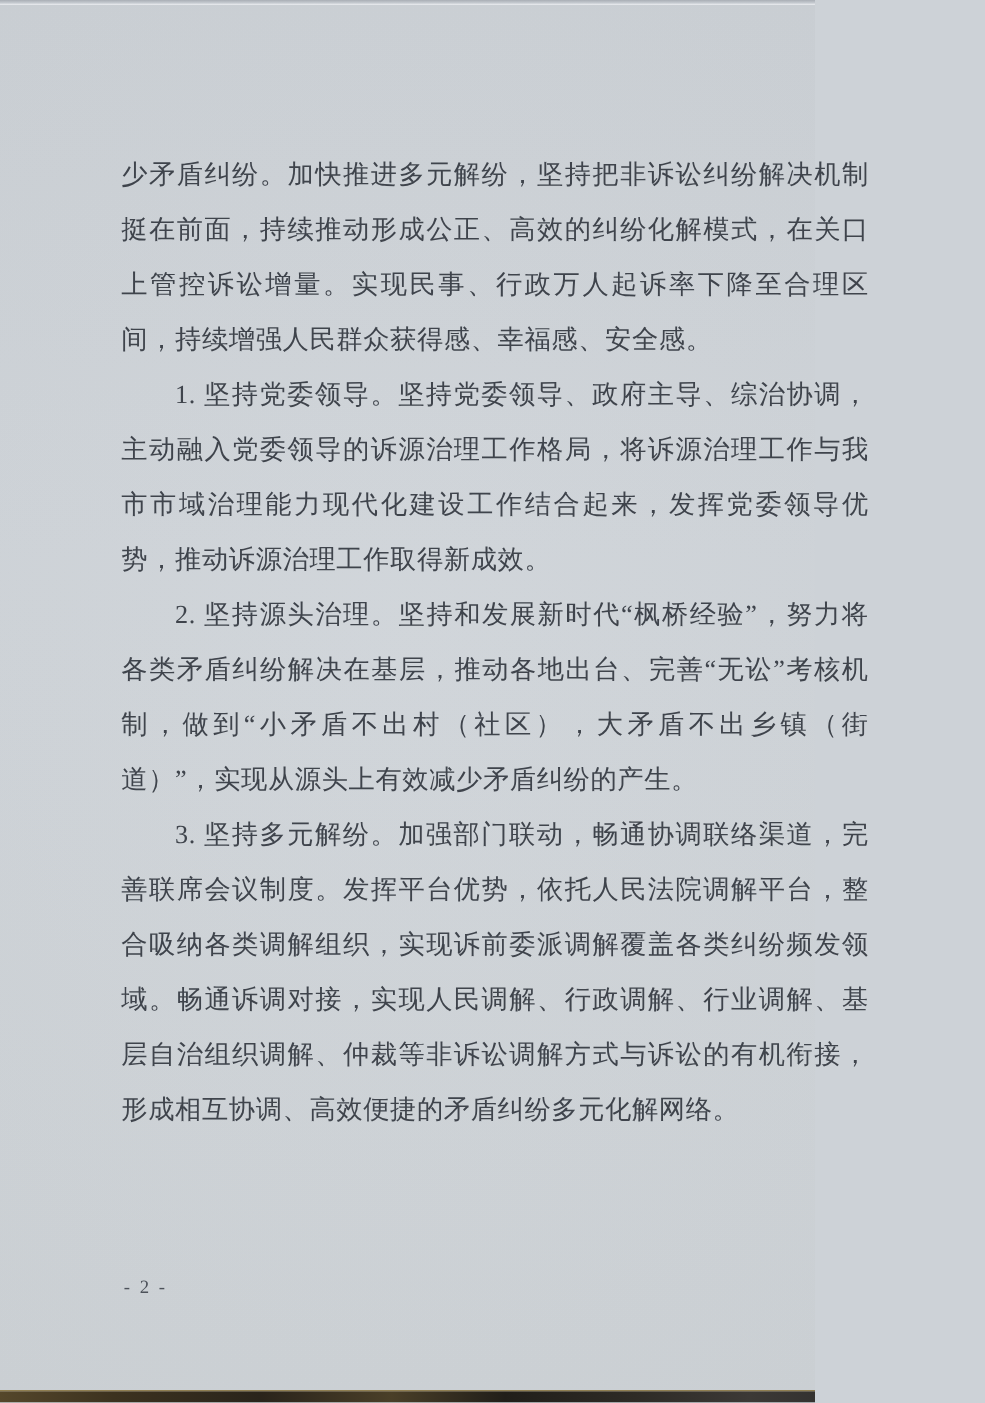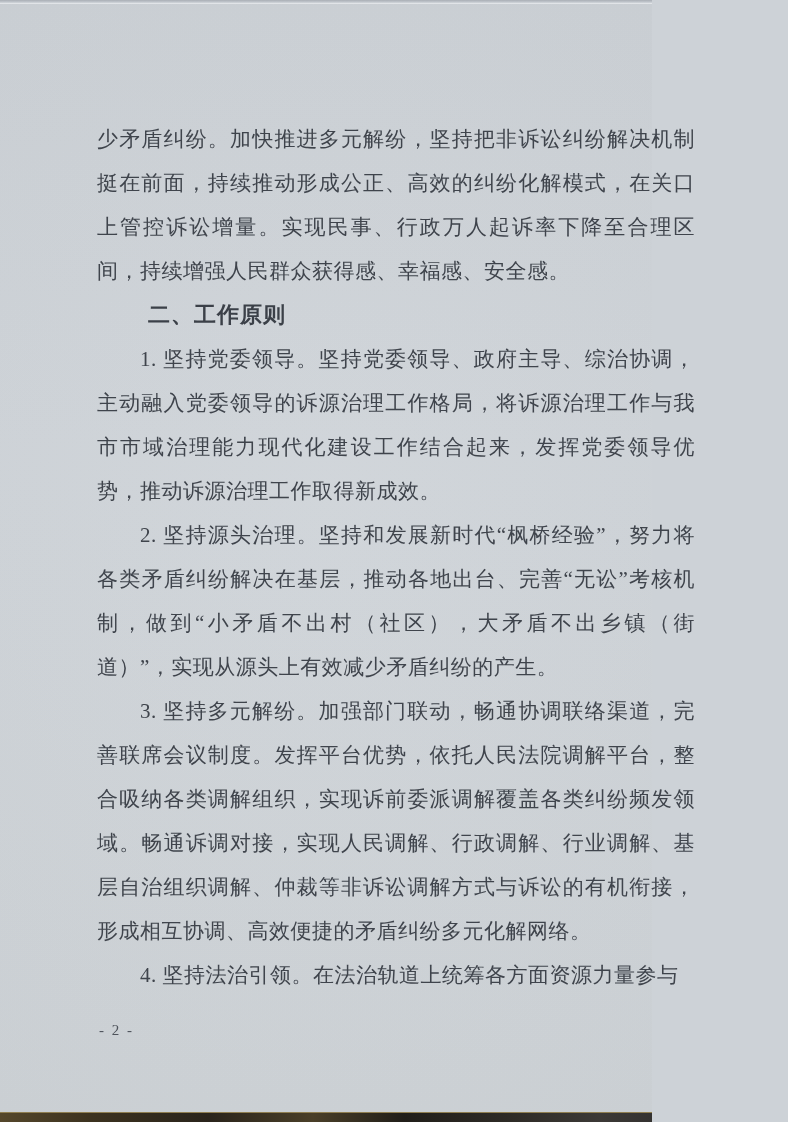--- a/index.html
+++ b/index.html
@@ -77,28 +77,26 @@
 </head>
 <body>
 
 <div class="scan-page">
 
   <div class="scan-top-edge"></div>
 
   <div class="doc-body">
     <p class="para-cont">少矛盾纠纷。加快推进多元解纷，坚持把非诉讼纠纷解决机制挺在前面，持续推动形成公正、高效的纠纷化解模式，在关口上管控诉讼增量。实现民事、行政万人起诉率下降至合理区间，持续增强人民群众获得感、幸福感、安全感。</p>
 
-    <h2 class="section-heading">二、工作原则</h2>
 
     <p class="para-num">1. 坚持党委领导。坚持党委领导、政府主导、综治协调，主动融入党委领导的诉源治理工作格局，将诉源治理工作与我市市域治理能力现代化建设工作结合起来，发挥党委领导优势，推动诉源治理工作取得新成效。</p>
 
     <p class="para-num">2. 坚持源头治理。坚持和发展新时代“枫桥经验”，努力将各类矛盾纠纷解决在基层，推动各地出台、完善“无讼”考核机制，做到“小矛盾不出村（社区），大矛盾不出乡镇（街道）”，实现从源头上有效减少矛盾纠纷的产生。</p>
 
     <p class="para-num">3. 坚持多元解纷。加强部门联动，畅通协调联络渠道，完善联席会议制度。发挥平台优势，依托人民法院调解平台，整合吸纳各类调解组织，实现诉前委派调解覆盖各类纠纷频发领域。畅通诉调对接，实现人民调解、行政调解、行业调解、基层自治组织调解、仲裁等非诉讼调解方式与诉讼的有机衔接，形成相互协调、高效便捷的矛盾纠纷多元化解网络。</p>
 
-    <p class="para-num">4. 坚持法治引领。在法治轨道上统筹各方面资源力量参与</p>
   </div>
 
   <div class="page-number">- 2 -</div>
 
   <div class="scan-bottom-edge"></div>
 
 </div>
 
 </body></html>

